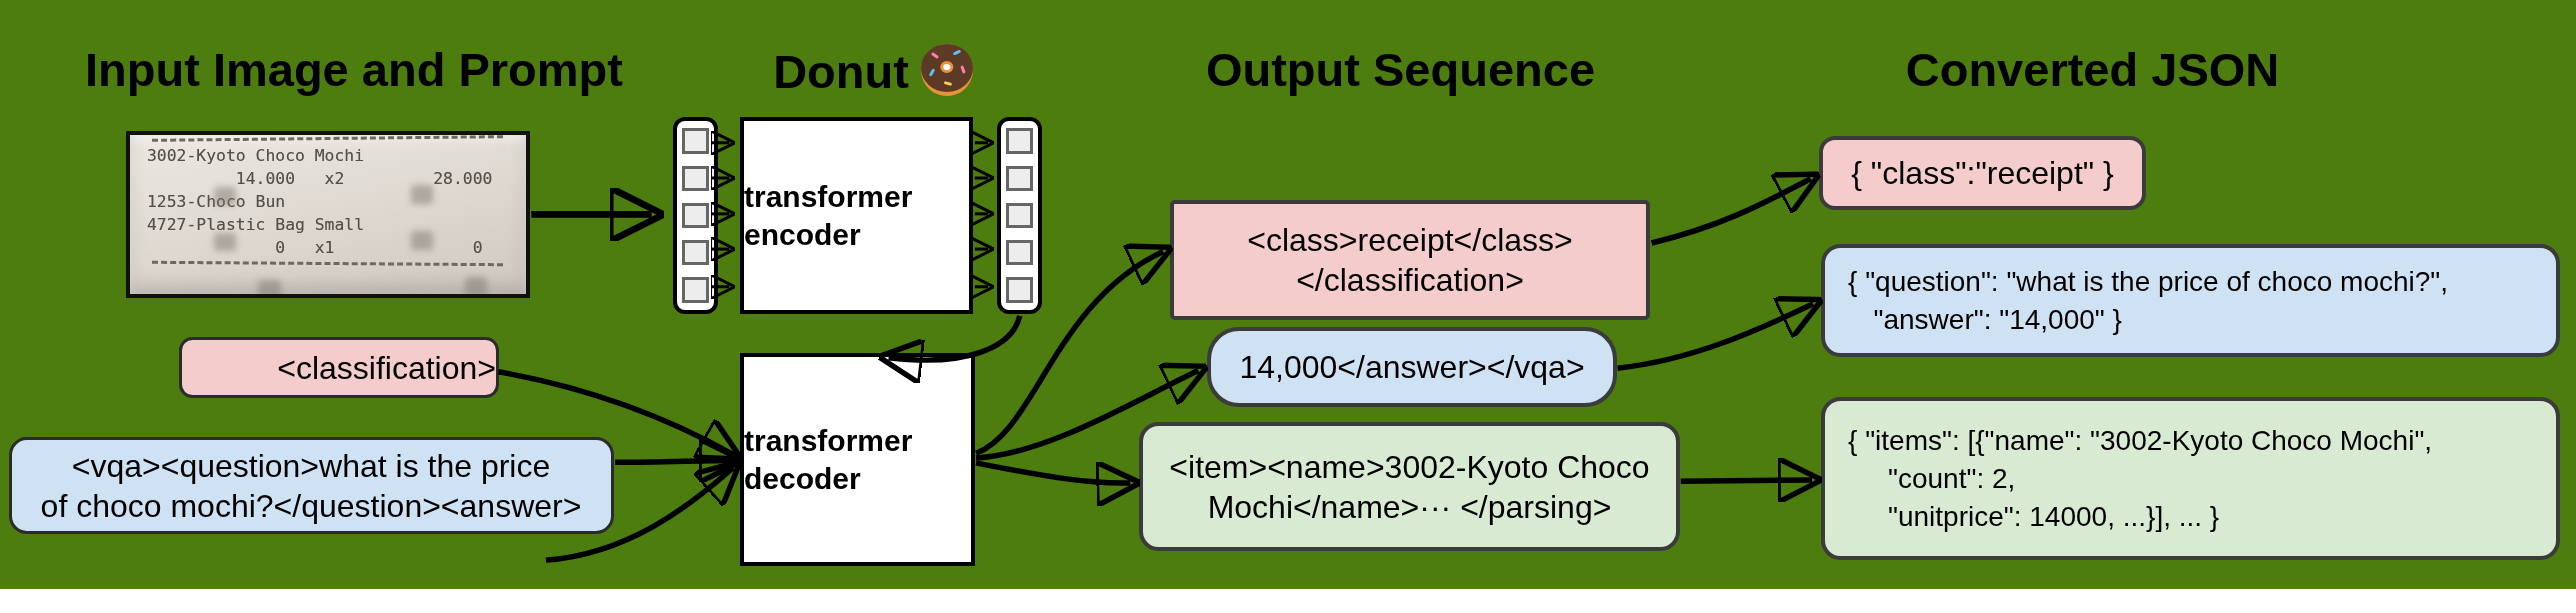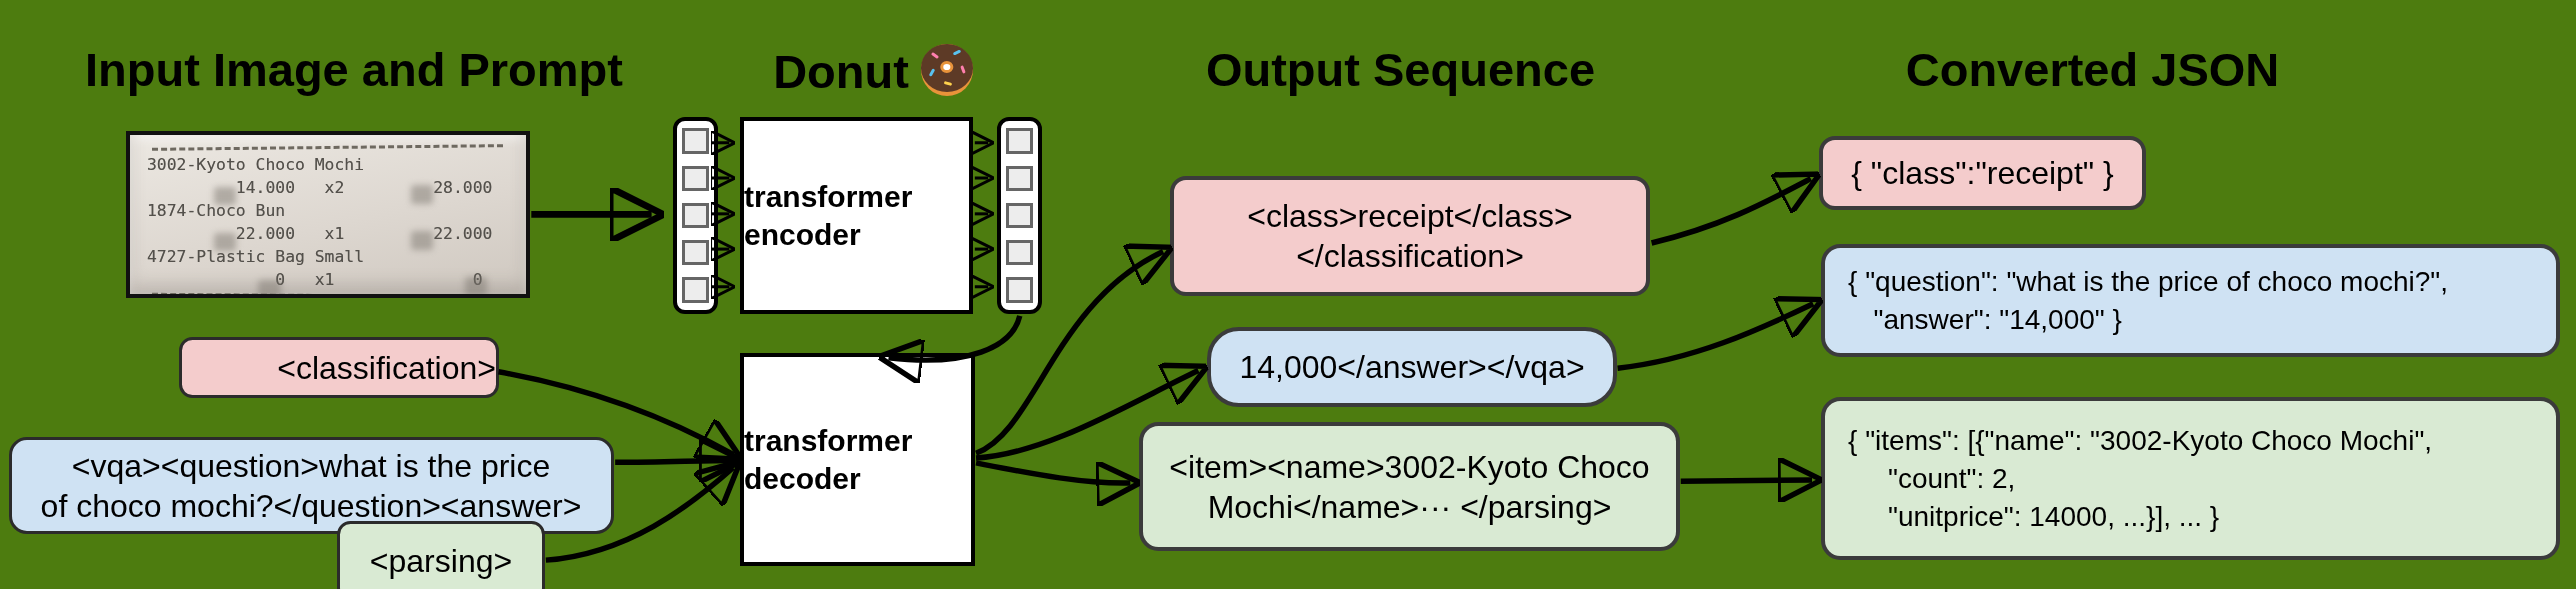--- a/index.html
+++ b/index.html
@@ -26,21 +26,21 @@
   .sprk.s2{background:#59c2f0;left:32px;top:7.3px;transform:rotate(-25deg);}
   .sprk.s3{background:#ff7fae;left:38px;top:24px;transform:rotate(70deg);}
   .sprk.s4{background:#59c2f0;left:7.3px;top:27px;transform:rotate(-60deg);}
   .sprk.s5{background:#ffd24d;left:23px;top:38px;transform:rotate(15deg);}
 
   
   #receipt{
     position:absolute;left:126px;top:131px;width:404px;height:167px;
     border:4.3px solid #111;background:linear-gradient(168deg,#ece8e2 0%,#ddd7d0 55%,#cfc8c0 100%);
     box-shadow:inset 0 -9.7px 16px rgba(95,88,80,.22), inset 0 4.9px 9.7px rgba(255,255,255,.5);
-    padding:11px 17px 0 17px;overflow:hidden;
+    padding:2px 17px 0 17px;overflow:hidden;
   }
   .r-dash{height:0;border-top:3px dashed #6e6960;width:97%;margin:0 auto;}
   .r-dash.top{margin-bottom:3.6px;transform:rotate(-0.6deg);}
   .r-dash.bottom{margin-top:3.6px;transform:rotate(0.4deg);}
   .r-line{font-family:"DejaVu Sans Mono",monospace;font-size:16.4px;line-height:23px;color:#53504b;
     white-space:pre;letter-spacing:0px;text-shadow:0 0 0.6px rgba(83,80,75,.45);}
   .blob{position:absolute;background:rgba(125,120,112,.5);border-radius:3.6px;filter:blur(3px);}
   .blob.b1{left:84px;top:52px; width:22px;height:18px;}
   .blob.b2{left:281px;top:50px; width:22px;height:19.4px;}
   .blob.b3{left:84px;top:98px;width:22px;height:18px;}
@@ -63,21 +63,21 @@
   
   .cbox{position:absolute;border:3.6px solid #3b3b3b;display:flex;flex-direction:column;
     justify-content:center;font-size:32px;line-height:40px;color:#000;}
   .cbox.center{align-items:center;text-align:center;}
   .cbox.pink {background:#f4cccc;}
   .cbox.blue {background:#cfe2f3;}
   .cbox.green{background:#d9ead3;}
   #prompt-classification{left:179px;top:337px;width:320px;height:61px;border-radius:13.4px;border-color:#2b2b2b;align-items:flex-end;}
   #prompt-vqa{left:8.5px;top:437px;width:605px;height:97px;border-radius:18px;border-color:#2b2b2b;}
   #prompt-parsing{left:337px;top:521px;width:208px;height:80px;border-radius:13.4px;border-color:#2b2b2b;}
-  #out-classification{left:1170px;top:176px;width:480px;height:120px;border-radius:16px;border-width:4.3px;}
+  #out-classification{left:1170px;top:200px;width:480px;height:120px;border-radius:5px;border-width:4.3px;}
   #out-vqa{left:1207px;top:327px;width:410px;height:80px;border-radius:32px;border-width:4.3px;}
   #out-parsing{left:1139px;top:422px;width:541px;height:129px;border-radius:19.4px;border-width:4.3px;}
   #json-classification{left:1819px;top:136px;width:327px;height:74px;border-radius:16px;border-width:4.3px;}
   #json-vqa{left:1821px;top:244px;width:739px;height:113px;border-radius:19.4px;border-width:4.3px;
     align-items:flex-start;padding-left:23px;font-size:28px;line-height:38px;}
   #json-parsing{left:1821px;top:397px;width:739px;height:163px;border-radius:19.4px;border-width:4.3px;
     align-items:flex-start;padding-left:23px;font-size:28px;line-height:38px;}
   .indent1{padding-left:25.5px;}
   .indent2{padding-left:40px;}
 
@@ -94,22 +94,21 @@
   <div class="hdr" id="hdr-model">
     <span>Donut</span><span class="donut"><span class="dough"></span><span class="glaze"></span><span class="sprk s1"></span><span class="sprk s2"></span><span class="sprk s3"></span><span class="sprk s4"></span><span class="sprk s5"></span><span class="hole"></span></span>
   </div>
   <div class="hdr" id="hdr-output">Output Sequence</div>
   <div class="hdr" id="hdr-json">Converted JSON</div>
 
   <div id="receipt">
     <div class="r-dash top"></div>
     <div class="r-line">3002-Kyoto Choco Mochi</div>
     <div class="r-line">         14.000   x2         28.000</div>
-    <div class="r-line">1874-Choco Bun</div>
-    <div class="r-line">         22.000   x1         22.000</div>
+    <div class="r-line">1253-Choco Bun</div>
     <div class="r-line">4727-Plastic Bag Small</div>
     <div class="r-line">             0   x1              0</div>
     <div class="r-dash bottom"></div>
     <div class="blob b1"></div>
     <div class="blob b2"></div>
     <div class="blob b3"></div>
     <div class="blob b4"></div>
     <div class="blob b5"></div>
     <div class="blob b6"></div>
   </div>
@@ -138,23 +137,20 @@
     <span>transformer decoder</span>
   </div>
 
   <div class="cbox pink center" id="prompt-classification">
     <span>&lt;classification&gt;</span>
   </div>
   <div class="cbox blue center" id="prompt-vqa">
     <span>&lt;vqa&gt;&lt;question&gt;what is the price</span>
     <span>of choco mochi?&lt;/question&gt;&lt;answer&gt;</span>
   </div>
-  <div class="cbox green center" id="prompt-parsing">
-    <span>&lt;parsing&gt;</span>
-  </div>
 
   <div class="cbox pink center" id="out-classification">
     <span>&lt;class&gt;receipt&lt;/class&gt;</span>
     <span>&lt;/classification&gt;</span>
   </div>
   <div class="cbox blue center" id="out-vqa">
     <span>14,000&lt;/answer&gt;&lt;/vqa&gt;</span>
   </div>
   <div class="cbox green center" id="out-parsing">
     <span>&lt;item&gt;&lt;name&gt;3002-Kyoto Choco</span>

